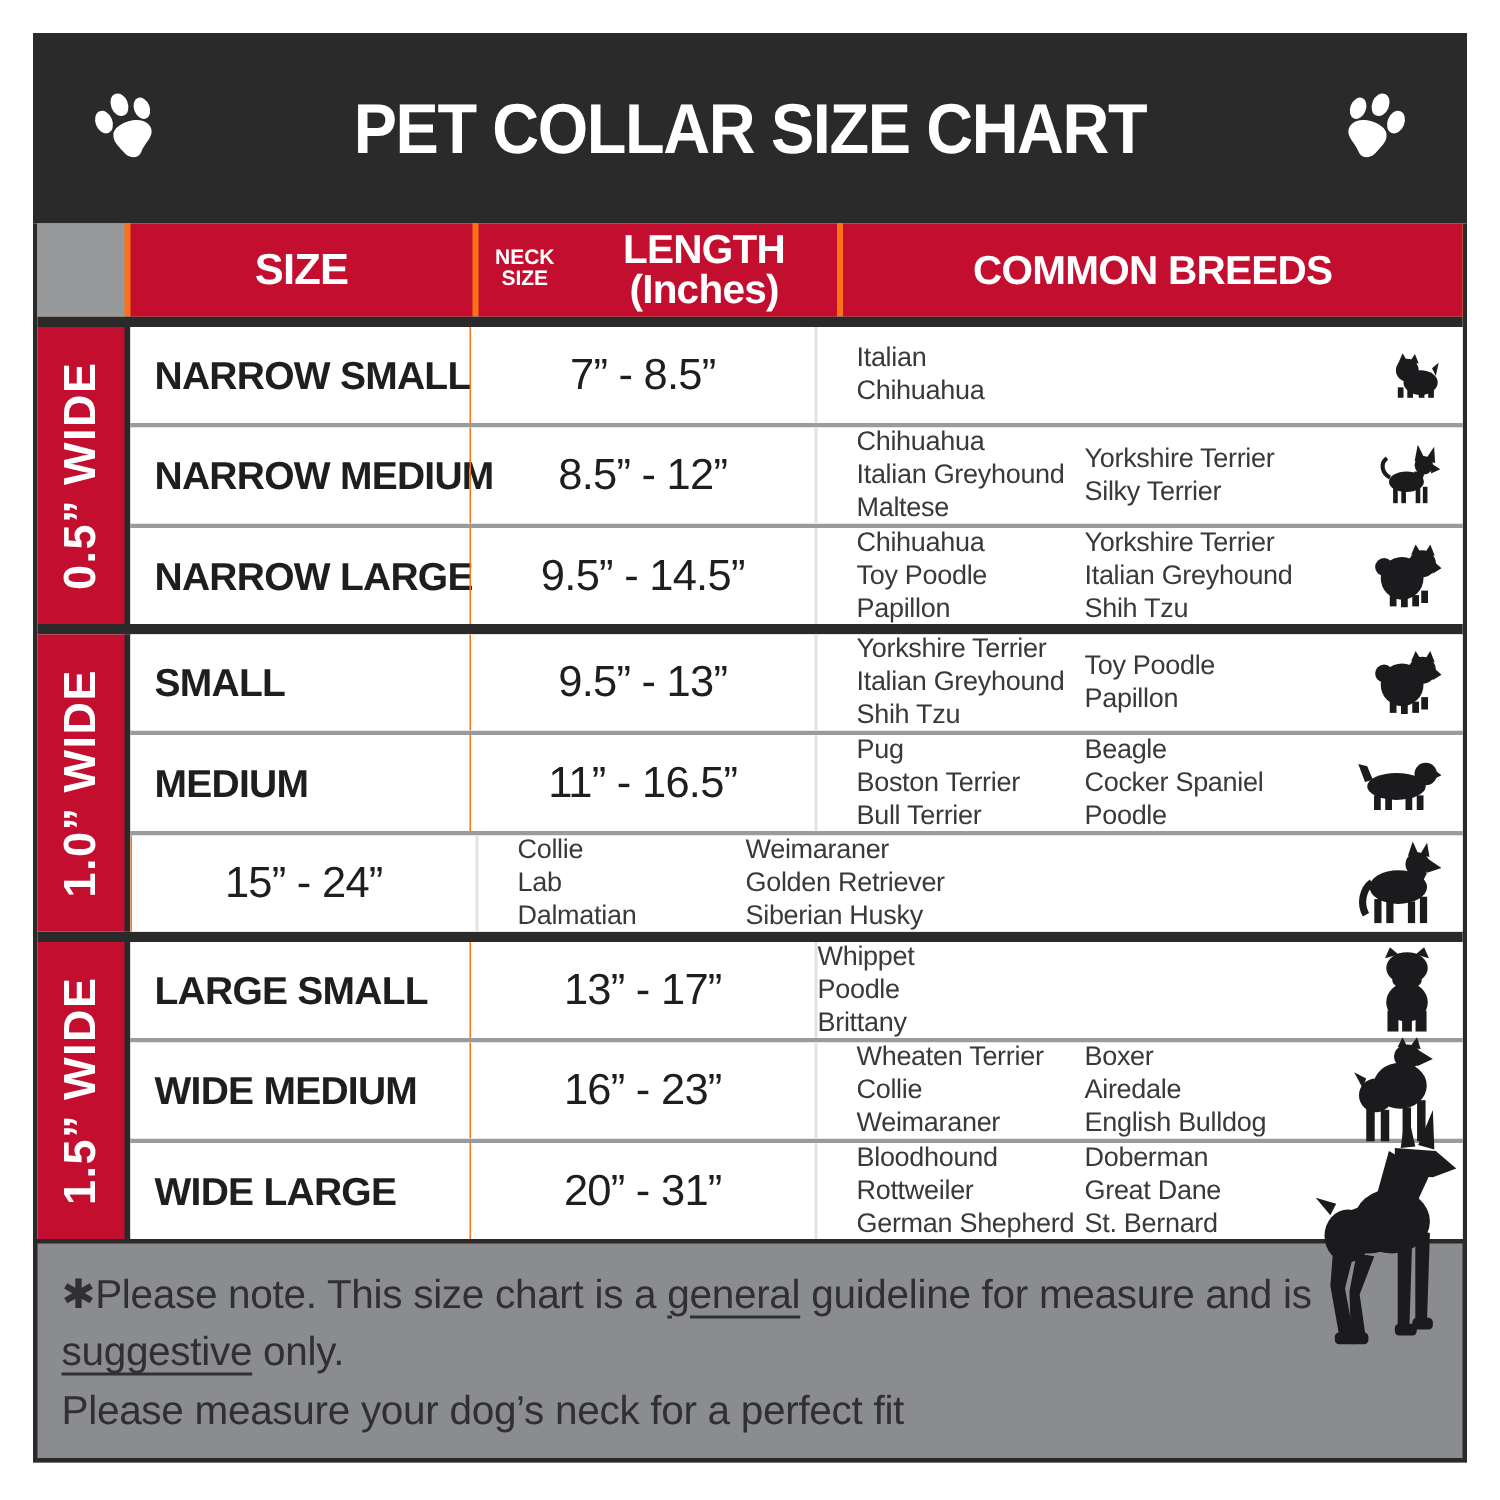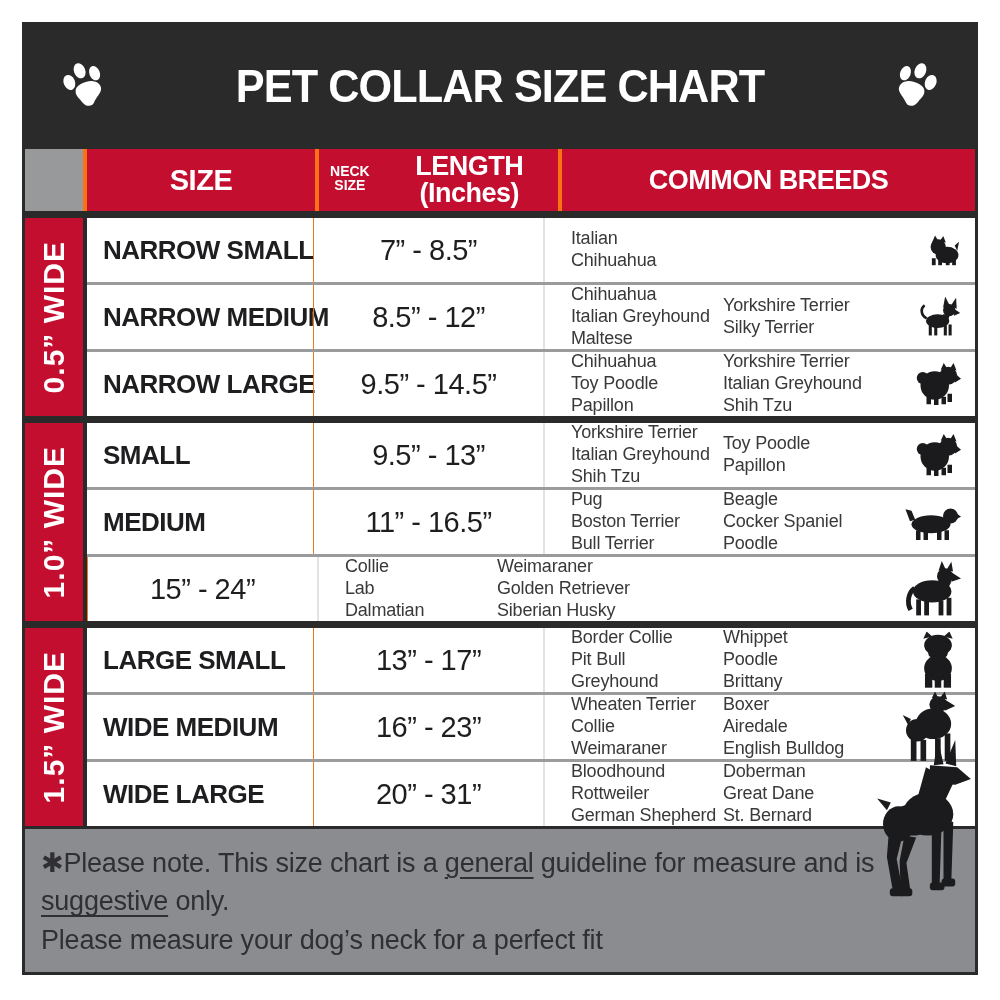--- a/index.html
+++ b/index.html
@@ -292,25 +292,20 @@
 
     <div class="group">
       <div class="band">
           <span>1.5” WIDE</span>
         </div>
       <div class="rows">
         <div class="row">
           <div class="c-size">LARGE SMALL</div>
           <div class="c-neck">13” - 17”</div>
           <div class="c-breeds">
-            <div class="bcol bcol1">
-              <div>Border Collie</div>
-              <div>Pit Bull</div>
-              <div>Greyhound</div>
-            </div>
             <div class="bcol bcol2">
               <div>Whippet</div>
               <div>Poodle</div>
               <div>Brittany</div>
             </div>
             <span class="dog">
               <svg viewBox="0 0 56 70" width="46" height="57" fill="#1b1b1d">
                 <polygon points="10,9 14,0 21,6"></polygon>
                   <polygon points="35,6 42,0 46,9"></polygon>
                 <ellipse cx="28" cy="17" rx="17" ry="13"></ellipse>

